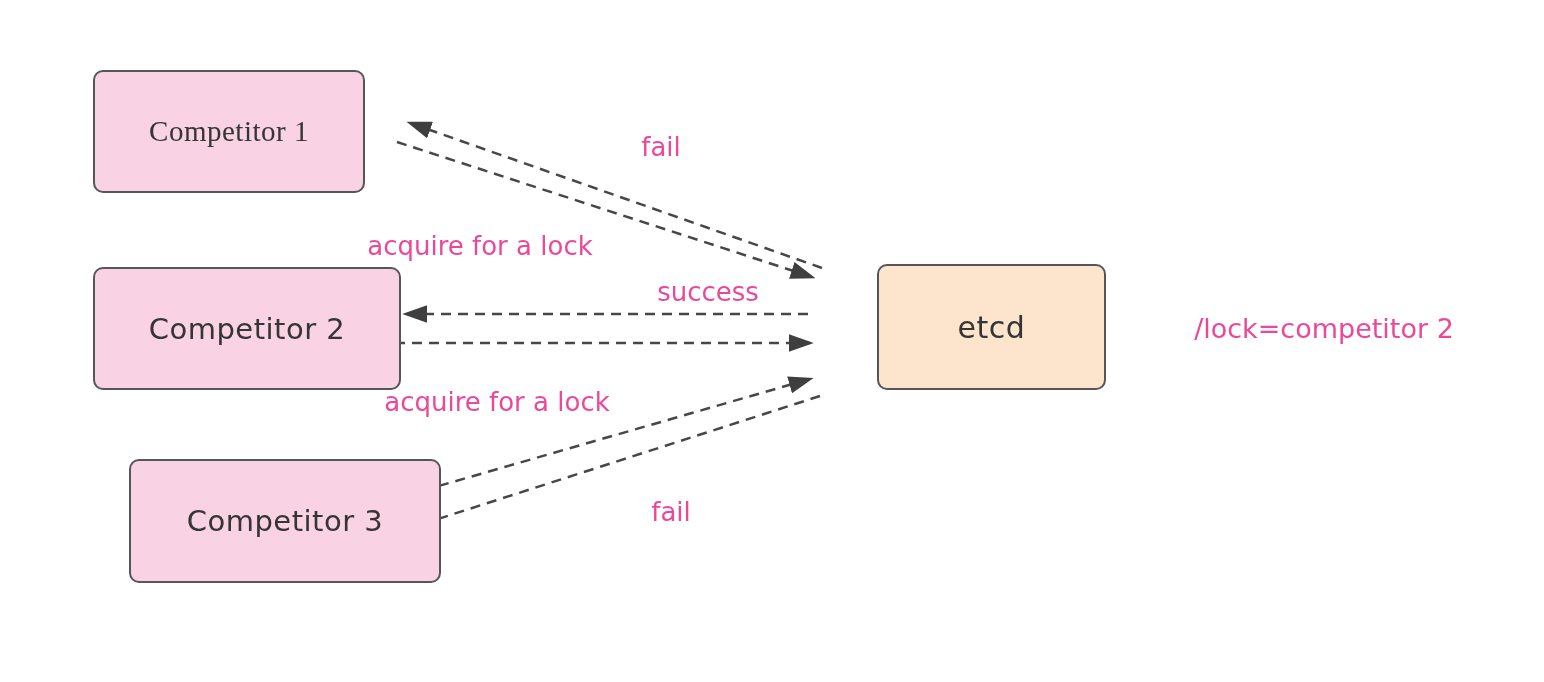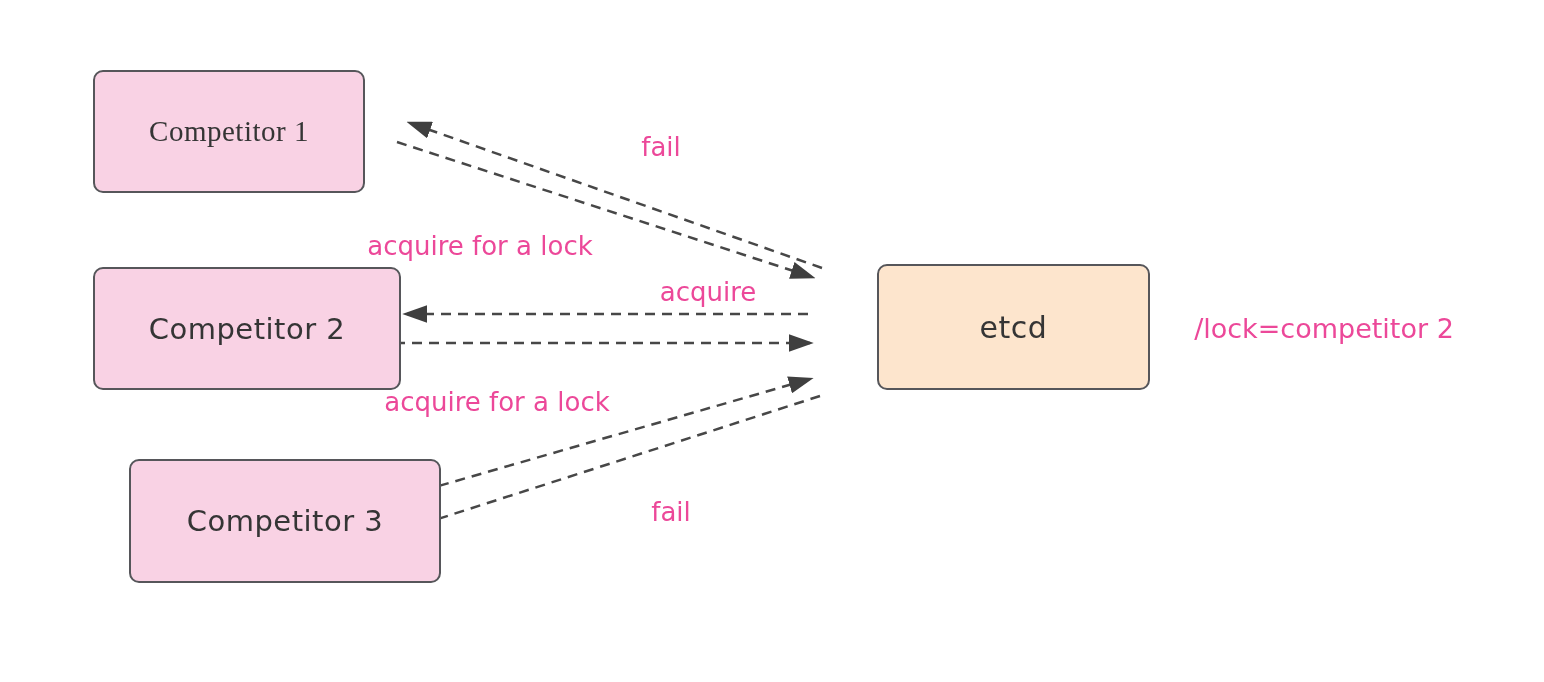--- a/index.html
+++ b/index.html
@@ -27,21 +27,21 @@
     font-size: 29px;
     color: #353535;
     letter-spacing: 0.5px;
     box-sizing: border-box;
   }
   .node--competitor { background: #f9d2e4; }
   .node--etcd { background: #fde5cd; }
   .n-c1 { left: 93px;  top: 70px;  width: 272px; height: 123px; font-family: Liberation Serif, serif; }
   .n-c2 { left: 93px;  top: 267px; width: 308px; height: 123px; }
   .n-c3 { left: 93px;  top: 459px; width: 312px; height: 124px; margin-left: 36px; }
-  .n-etcd { left: 877px; top: 264px; width: 273px; height: 126px; font-size: 30px; }
+  .n-etcd { left: 877px; top: 264px; width: 229px; height: 126px; font-size: 30px; }
   .edge-label {
     position: absolute;
     transform: translate(-50%, -50%);
     font-size: 26px;
     color: #ec4899;
     white-space: nowrap;
   }
   .l-fail-top     { left: 661px; top: 147px; }
   .l-acquire-top  { left: 480px; top: 246px; }
   .l-success      { left: 708px; top: 292px; }
@@ -87,21 +87,21 @@
   </div>
 
   <div class="node node--etcd n-etcd">
     <span>etcd</span>
   </div>
 
   <div class="edge-label l-fail-top">fail</div>
 
   <div class="edge-label l-acquire-top">acquire for a lock</div>
 
-  <div class="edge-label l-success">acquire</div>
+  <div class="edge-label l-success">success</div>
 
   <div class="edge-label l-acquire-bot">acquire for a lock</div>
 
   <div class="edge-label l-fail-bot">fail</div>
 
   <div class="edge-label l-lock-value">/lock=competitor 2</div>
 
 
 </div>
 

